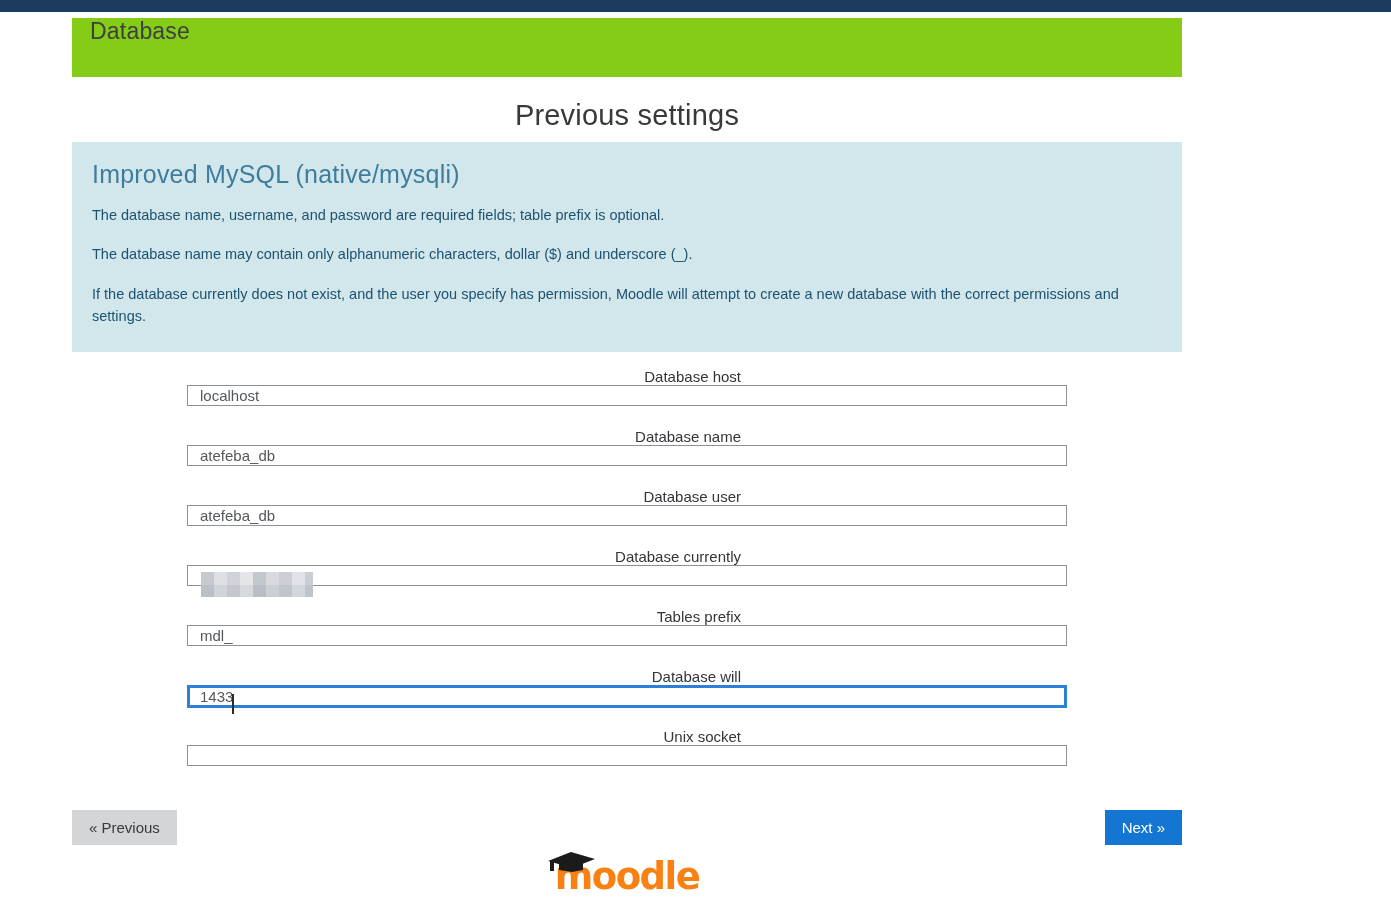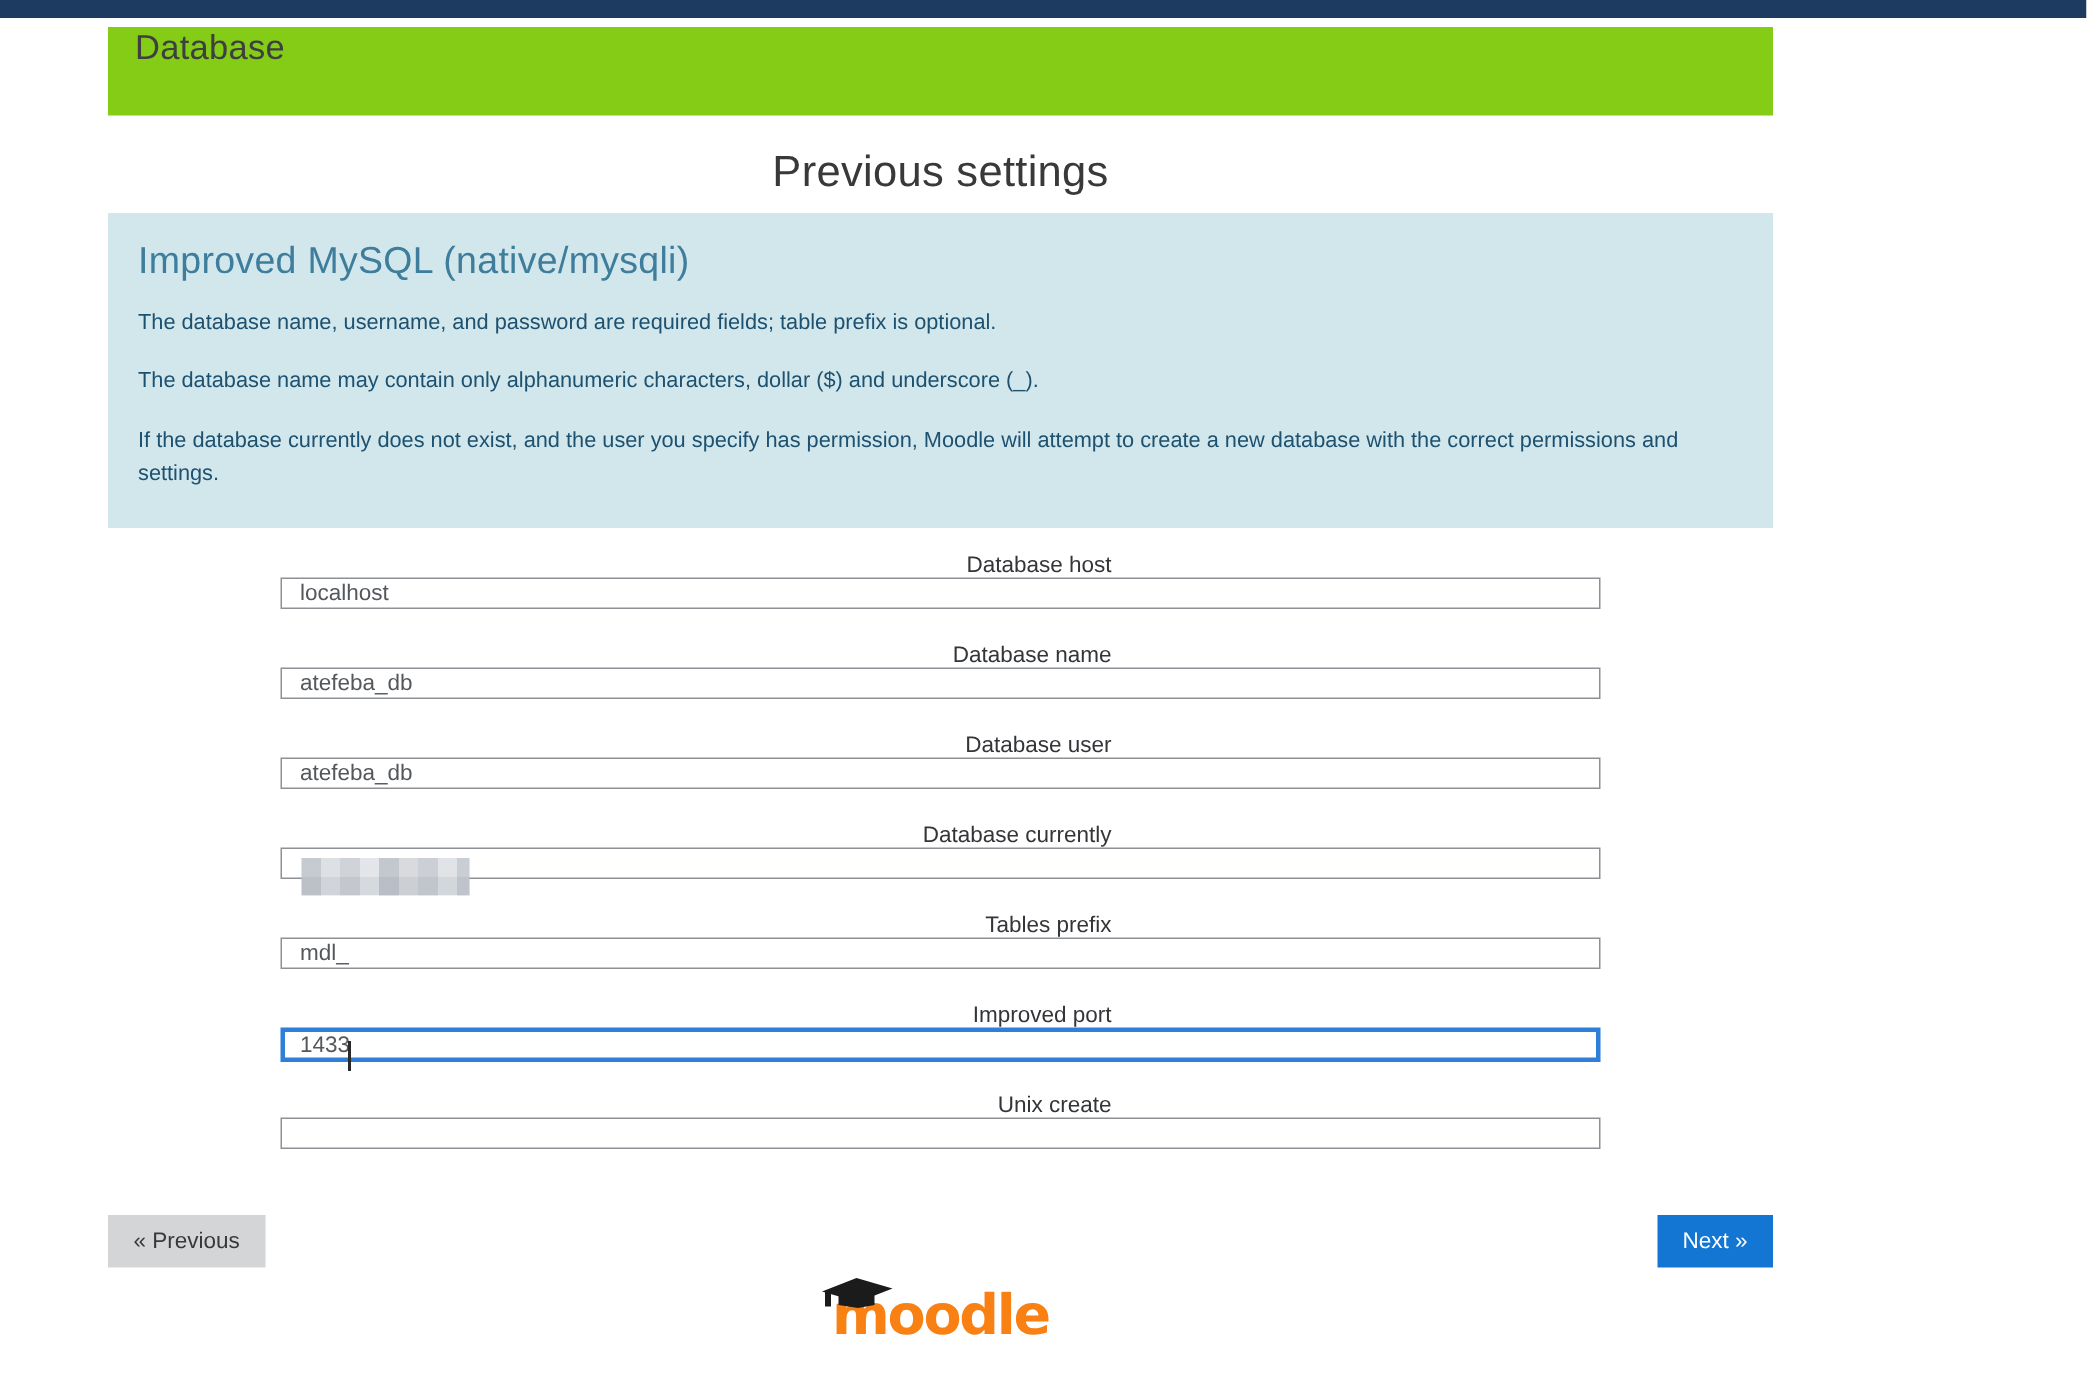--- a/index.html
+++ b/index.html
@@ -136,29 +136,29 @@
     </div>
 
     <div class="form-row">
       <div class="form-label">Tables prefix</div>
       <div class="input-wrap">
         <input type="text" value="mdl_" style="">
       </div>
     </div>
 
     <div class="form-row">
-      <div class="form-label">Improved port</div>
+      <div class="form-label">Database will</div>
       <div class="input-wrap focused">
         <input type="text" value="1433" style="">
         <div class="caret"></div>
       </div>
     </div>
 
     <div class="form-row">
-      <div class="form-label">Unix create</div>
+      <div class="form-label">Unix socket</div>
       <div class="input-wrap">
         <input type="text" value="" style="">
       </div>
     </div>
 
   </div>
 
   <div class="buttons-row">
     <button class="btn btn-prev">« Previous</button>
     <button class="btn btn-next">Next »</button>

